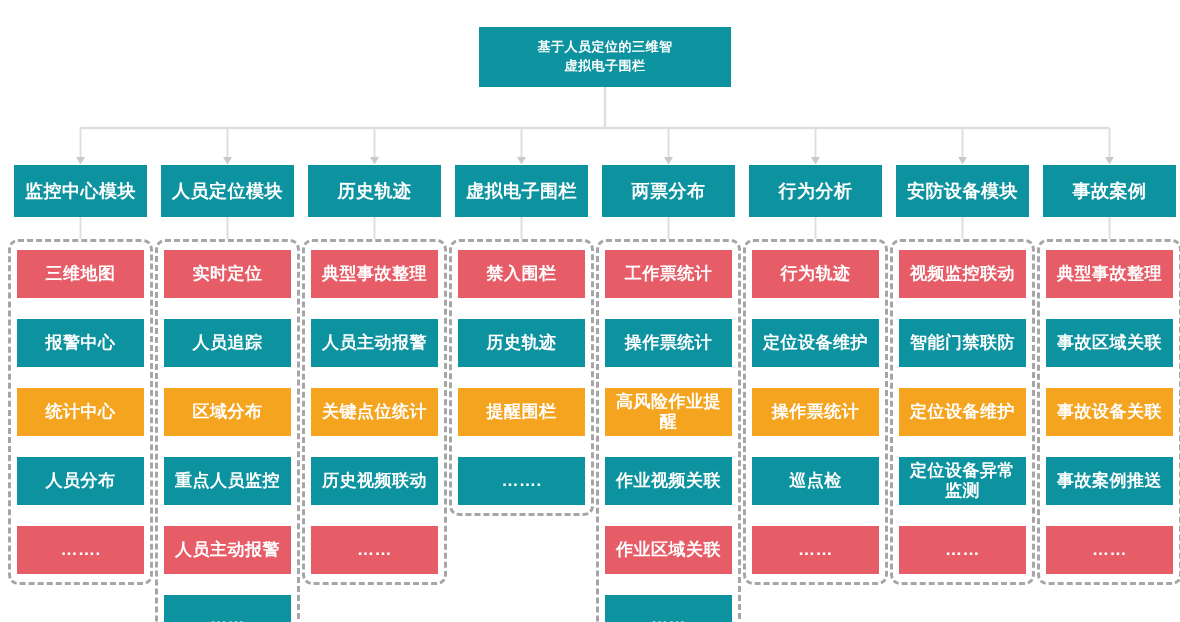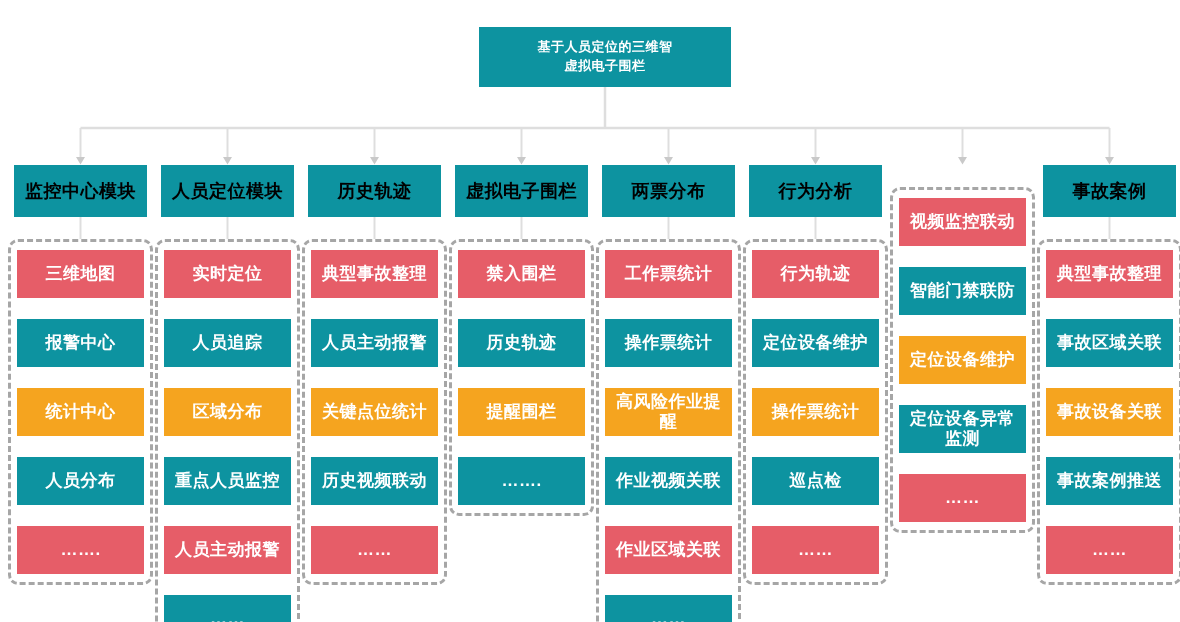--- a/index.html
+++ b/index.html
@@ -8,21 +8,21 @@
   #connectors{position:absolute;left:0;top:0;width:1180px;height:622px;pointer-events:none;z-index:0;}
   .title-box{
     position:absolute;left:479px;top:27px;width:252px;height:60px;
     background:var(--teal);color:#fff;font-weight:bold;font-size:13px;line-height:1.45;
     display:flex;align-items:center;justify-content:center;text-align:center;z-index:2;
     letter-spacing:.5px;
   }
   .columns{position:absolute;left:14px;top:165px;display:flex;gap:14px;z-index:1;}
   .column{width:133px;display:flex;flex-direction:column;align-items:center;}
   .col-header{
-    width:133px;height:52px;box-sizing:border-box;background:var(--teal);color:#000000;
+    width:133px;height:52px;box-sizing:border-box;background:var(--teal);color:#ffffff;
     font-weight:bold;font-size:18px;display:flex;align-items:center;justify-content:center;
     text-align:center;letter-spacing:.5px;
   }
   .group{
     margin-top:22px;width:145px;box-sizing:border-box;
     border:3px dashed var(--dash);border-radius:10px;
     padding:8px 6px;display:flex;flex-direction:column;gap:21px;
   }
   .item{
     height:48px;box-sizing:border-box;color:#fff;font-weight:bold;font-size:17px;
@@ -128,20 +128,21 @@
         <div class="col-header">行为分析</div>
         <div class="group">
           <div class="item red">行为轨迹</div>
           <div class="item teal">定位设备维护</div>
           <div class="item orange">操作票统计</div>
           <div class="item teal">巡点检</div>
           <div class="item red">……</div>
         </div>
       </div>
       <div class="column">
+        <div class="col-header">安防设备模块</div>
         <div class="group">
           <div class="item red">视频监控联动</div>
           <div class="item teal">智能门禁联防</div>
           <div class="item orange">定位设备维护</div>
           <div class="item teal">定位设备异常监测</div>
           <div class="item red">……</div>
         </div>
       </div>
       <div class="column">
         <div class="col-header">事故案例</div>

